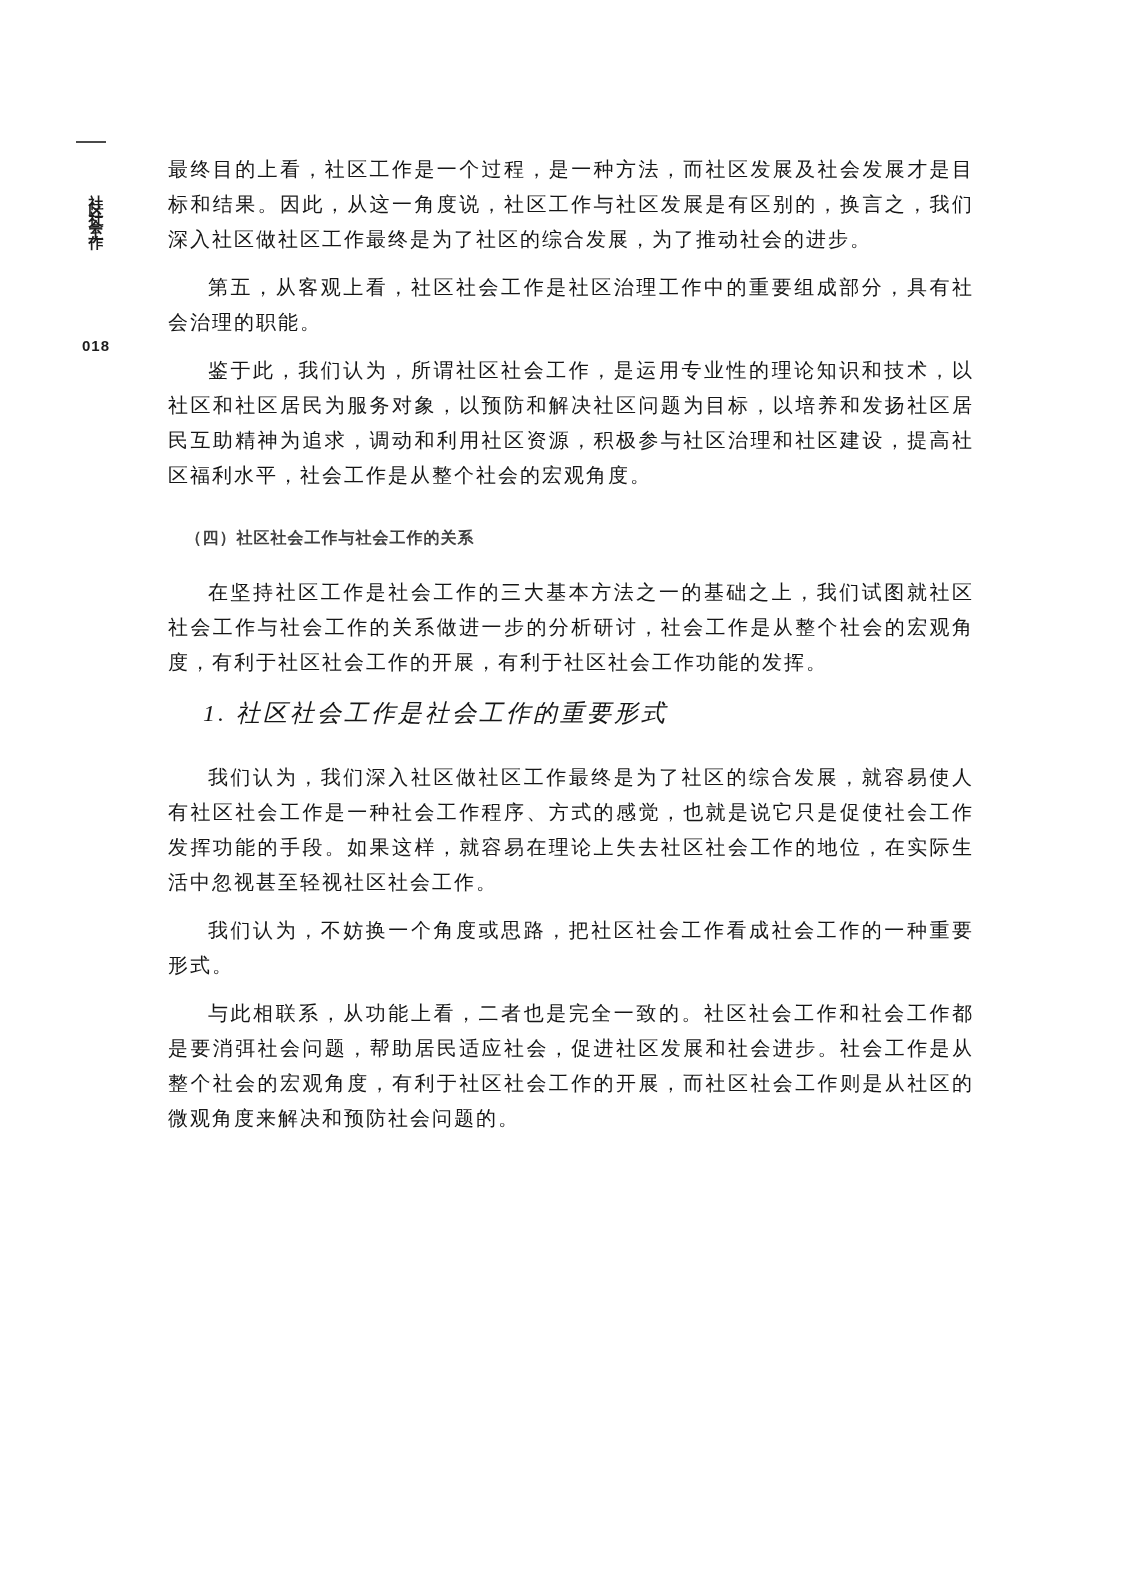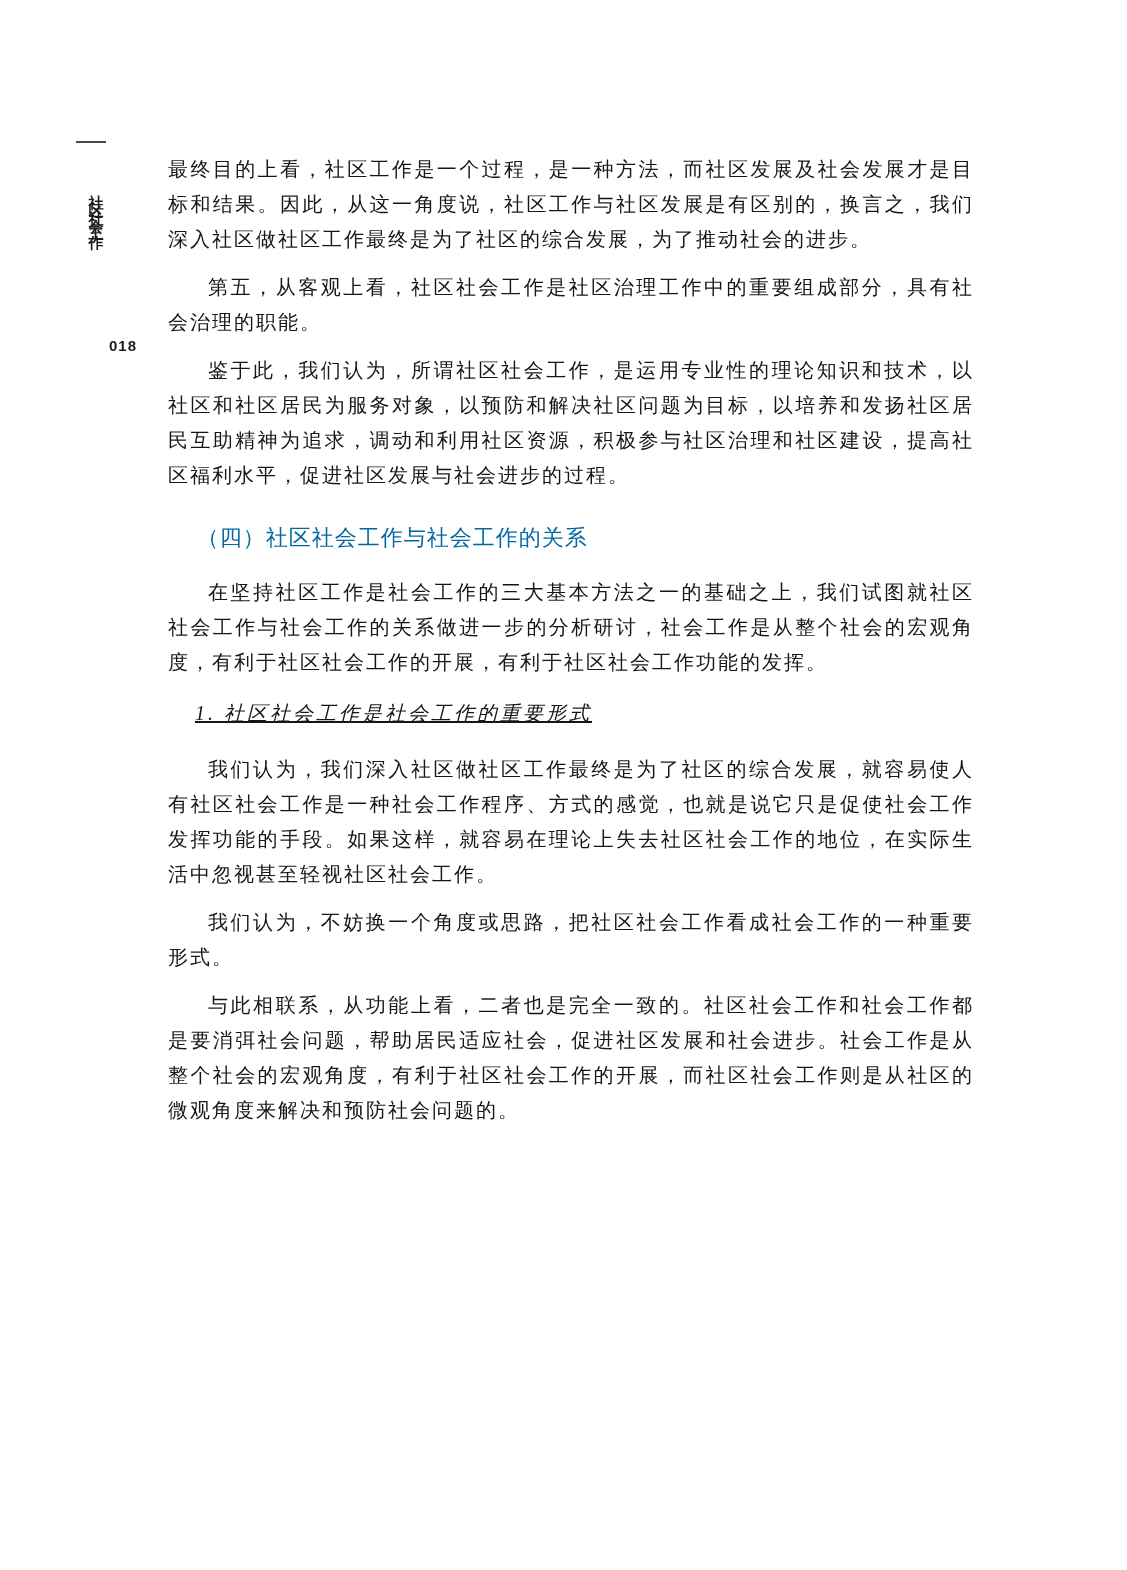--- a/index.html
+++ b/index.html
@@ -44,21 +44,20 @@
     position: absolute;
     left: 74px;
     top: 337px;
     width: 44px;
     text-align: center;
     font-family: "Liberation Sans", "DejaVu Sans", sans-serif;
     font-weight: bold;
     font-size: 15px;
     letter-spacing: 1px;
     color: #1c1c1c;
-    margin-left: 27px;
   }
 
   
   .main {
     position: absolute;
     left: 155px;
     top: 139px;
     width: 832px;
     font-size: 20px;
     line-height: 35px;
@@ -67,58 +66,57 @@
     color: #161616;
   }
   .para {
     margin: 13px;
     text-indent: 2em;
   }
   .para.no-indent { text-indent: 0; }
 
   .section-heading {
     margin: 27px 0 19px 0;
-    font-size: 22px;
+    font-size: 16px;
     line-height: 36px;
-    font-weight: normal;
+    font-weight: bold;
     letter-spacing: 1px;
     text-indent: 1.9em;
-    color: #0369a1;
+    color: #404040;
   }
   .sub-heading {
-    margin: 14px 0 20px 0;
-    font-size: 20px;
+    margin: 14px 0 28px 0;
+    font-size: 24px;
     line-height: 38px;
     font-weight: normal;
     font-style: italic;
     letter-spacing: 3px;
     text-indent: 2em;
     color: #161616;
-    text-decoration: underline;
   }
 </style>
 </head>
 <body>
 
 <div class="page">
 
   <div class="sidebar-rule"></div>
 
   <div class="side-title">社区社会工作</div>
 
   <div class="side-page">018</div>
 
   <main class="main">
 
     <p class="para no-indent">最终目的上看，社区工作是一个过程，是一种方法，而社区发展及社会发展才是目标和结果。因此，从这一角度说，社区工作与社区发展是有区别的，换言之，我们深入社区做社区工作最终是为了社区的综合发展，为了推动社会的进步。</p>
 
 
     <p class="para">第五，从客观上看，社区社会工作是社区治理工作中的重要组成部分，具有社会治理的职能。</p>
 
-    <p class="para">鉴于此，我们认为，所谓社区社会工作，是运用专业性的理论知识和技术，以社区和社区居民为服务对象，以预防和解决社区问题为目标，以培养和发扬社区居民互助精神为追求，调动和利用社区资源，积极参与社区治理和社区建设，提高社区福利水平，促进社区发展与社会进步的过程。</p>
+    <p class="para">鉴于此，我们认为，所谓社区社会工作，是运用专业性的理论知识和技术，以社区和社区居民为服务对象，以预防和解决社区问题为目标，以培养和发扬社区居民互助精神为追求，调动和利用社区资源，积极参与社区治理和社区建设，提高社区福利水平，社会工作是从整个社会的宏观角度。</p>
 
     <h2 class="section-heading">（四）社区社会工作与社会工作的关系</h2>
 
 
     <p class="para">在坚持社区工作是社会工作的三大基本方法之一的基础之上，我们试图就社区社会工作与社会工作的关系做进一步的分析研讨，社会工作是从整个社会的宏观角度，有利于社区社会工作的开展，有利于社区社会工作功能的发挥。</p>
 
     <h3 class="sub-heading">1. 社区社会工作是社会工作的重要形式</h3>
 
     <p class="para">我们认为，我们深入社区做社区工作最终是为了社区的综合发展，就容易使人有社区社会工作是一种社会工作程序、方式的感觉，也就是说它只是促使社会工作发挥功能的手段。如果这样，就容易在理论上失去社区社会工作的地位，在实际生活中忽视甚至轻视社区社会工作。</p>
 

